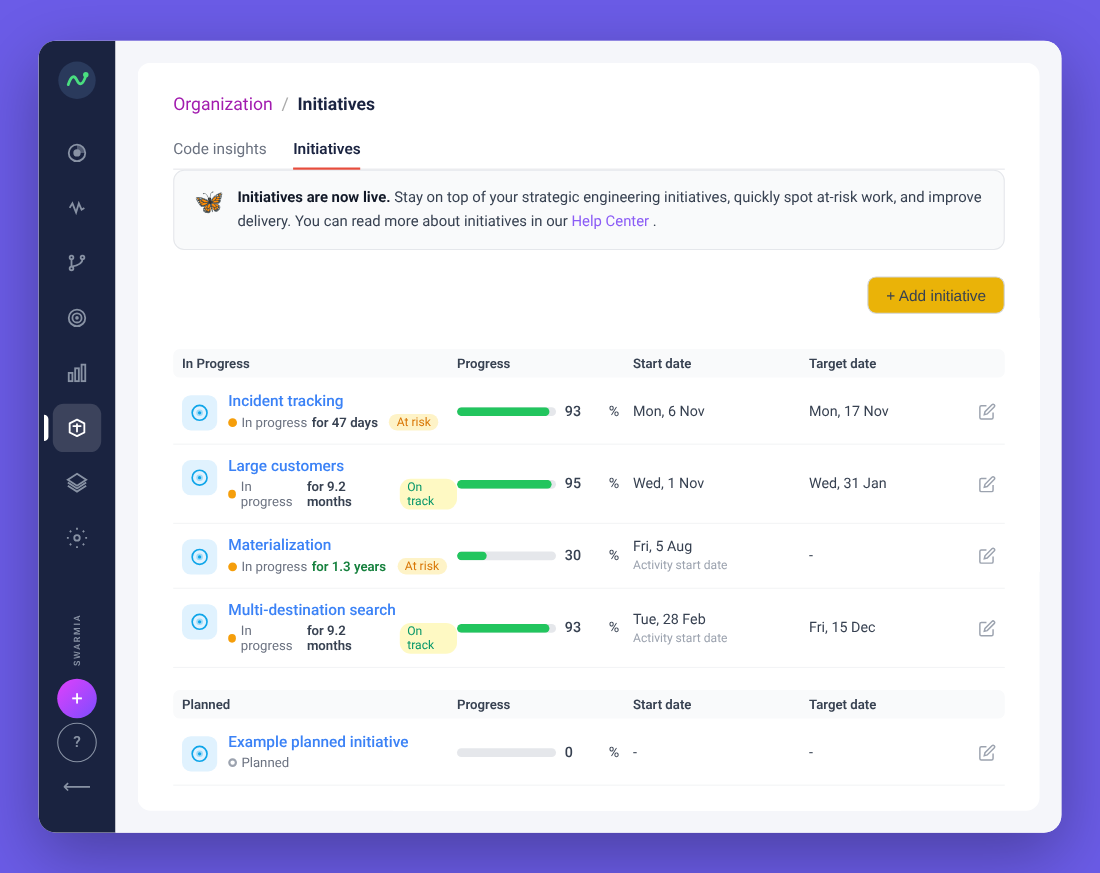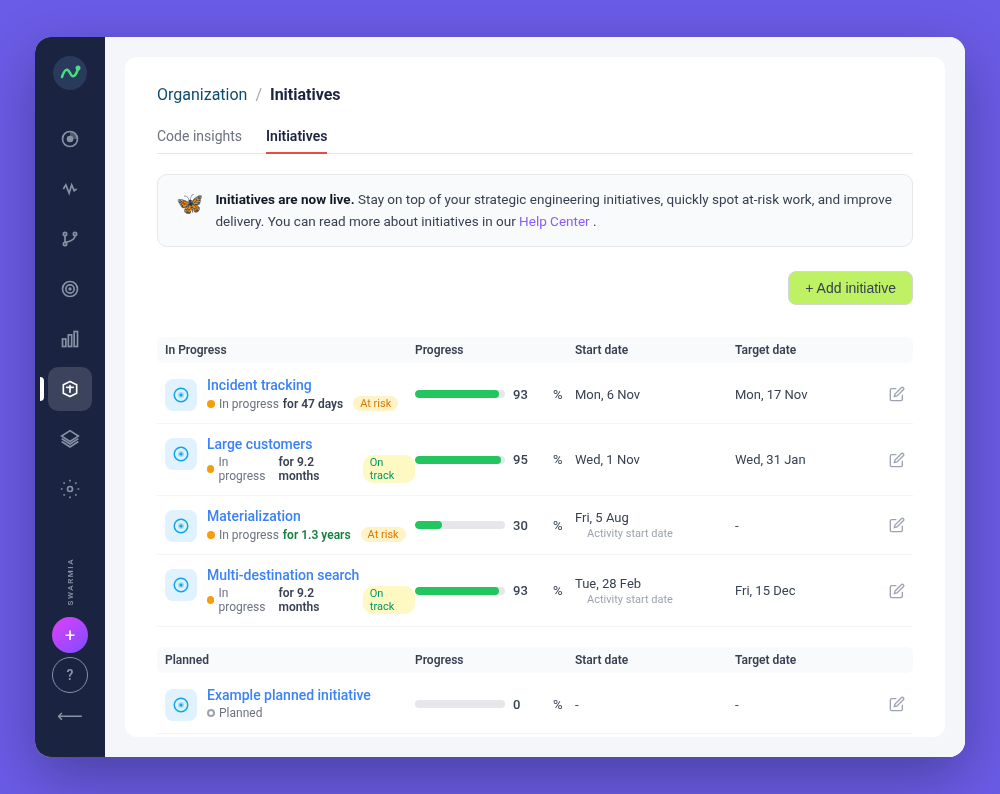--- a/index.html
+++ b/index.html
@@ -134,21 +134,20 @@
       color: #1a2340;
     }
     .breadcrumb span.sep {
       color: #aaa;
       margin: 0 4px;
     }
     .tabs {
       display: flex;
       gap: 24px;
       border-bottom: 1px solid #e5e7eb;
-      margin-bottom: 20px;
     }
     .tab {
       padding: 8px 0;
       font-size: 14px;
       color: #6b7280;
       cursor: pointer;
       border-bottom: 2px solid transparent;
       margin-bottom: -1px;
     }
     .tab.active {
@@ -177,21 +176,21 @@
       color: #374151;
       line-height: 1.6;
     }
     .info-banner-text strong { color: #111827; }
     .info-banner-text a { color: #8b5cf6; text-decoration: none; }
     
     .add-initiative-btn {
       display: flex;
       align-items: center;
       gap: 6px;
-      background: #bef264;
+      background: #eab308;
       border: 1px solid #d1d5db;
       border-radius: 8px;
       padding: 8px 16px;
       font-size: 14px;
       font-weight: 500;
       color: #374151;
       cursor: pointer;
       float: right;
       margin-bottom: 16px;
     }
@@ -300,21 +299,20 @@
       min-width: 32px;
     }
     .date-cell {
       font-size: 13px;
       color: #374151;
     }
     .date-sub {
       font-size: 11px;
       color: #9ca3af;
       margin-top: 2px;
-      margin-left: 12px;
     }
     .edit-btn {
       color: #9ca3af;
       cursor: pointer;
       font-size: 16px;
       display: flex;
       align-items: center;
       justify-content: flex-end;
     }
     .section-gap { height: 20px; }
@@ -395,21 +393,21 @@
       <div class="sidebar-icon-btn add-btn">+</div>
       <div class="sidebar-icon-btn" style="color:#8892a4; font-weight:600; font-size:14px; border:1.5px solid #8892a4; border-radius:50%;">?</div>
       <div class="sidebar-icon-btn" style="color:#8892a4; font-size:18px;">⟵</div>
     </div>
   </div>
 
   <div class="main-content">
     <div class="page-card">
 
       <div class="breadcrumb">
-        <span style="color:#0c4a6e; cursor:pointer;">Organization</span>
+        <span style="color:#a21caf; cursor:pointer;">Organization</span>
         <span class="sep">/</span>
         <span class="bold">Initiatives</span>
       </div>
 
       <div class="tabs">
         <div class="tab">Code insights</div>
         <div class="tab active">Initiatives</div>
       </div>
 
       <div class="info-banner">

